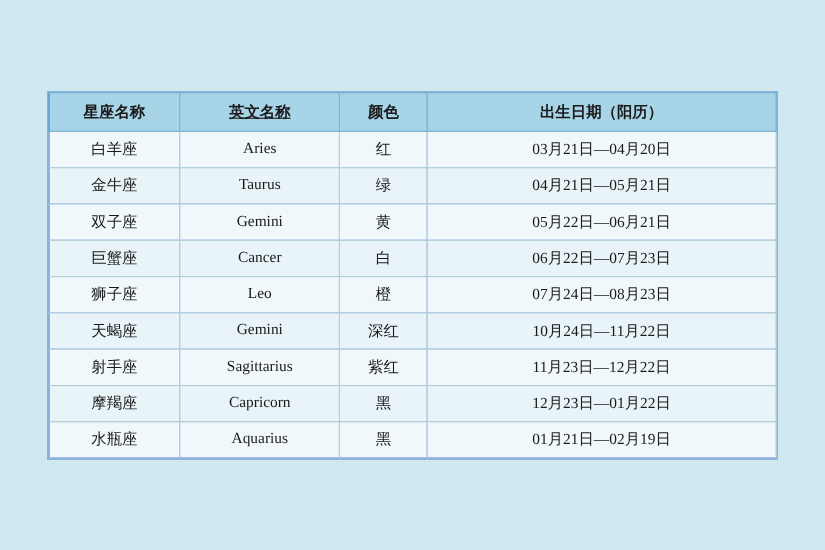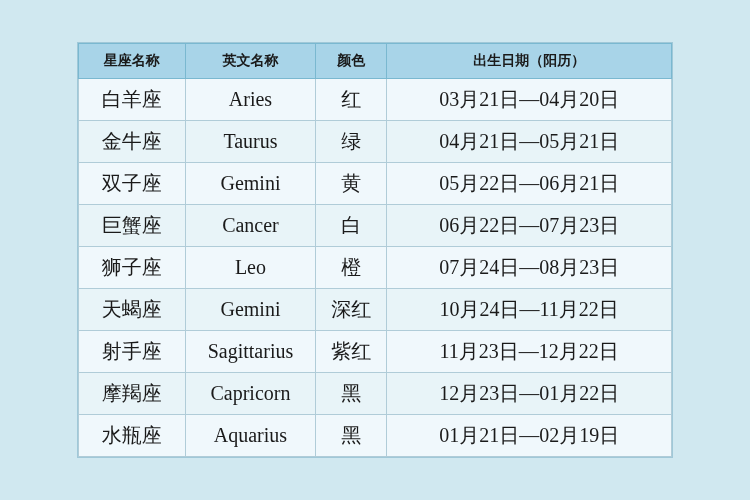--- a/index.html
+++ b/index.html
@@ -15,21 +15,21 @@
       display: flex;
       align-items: center;
       justify-content: center;
       font-family: "SimSun", "宋体", serif;
       font-size: 14px;
     }
 
     .table-container {
       background-color: #1d4ed8;
       border: 1px solid #a0c8d8;
-      width: 596px;
+      width: 664px;
     }
 
     table {
       width: 100%;
       border-collapse: collapse;
     }
 
     thead tr th {
       background-color: #a8d4e8;
       border: 1px solid #7ab8d0;
@@ -37,31 +37,31 @@
       text-align: center;
       font-weight: bold;
       font-size: 14px;
       color: #1a1a1a;
     }
 
     tbody tr td {
       border: 1px solid #b0ccd8;
       padding: 7px 10px;
       text-align: center;
-      font-size: 20px;
+      font-size: 14px;
       color: #1a1a1a;
       background-color: #f0f8fc;
     }
 
     tbody tr:nth-child(even) td {
       background-color: #e8f4f8;
     }
 
     .col-chinese { width: 18%; }
-    .col-english { width: 22%; }
+    .col-english { width: 22%; text-decoration: underline; }
     .col-color   { width: 12%; }
     .col-date    { width: 48%; }
   </style>
 </head>
 <body>
 
 <div class="table-container">
   <table>
     <thead>
       <tr>

